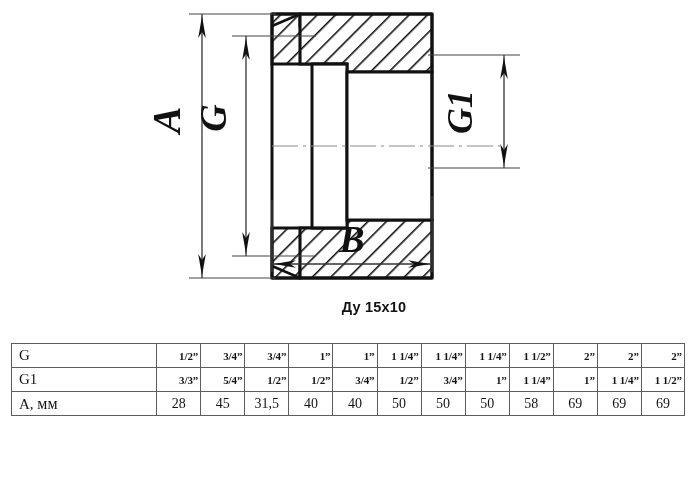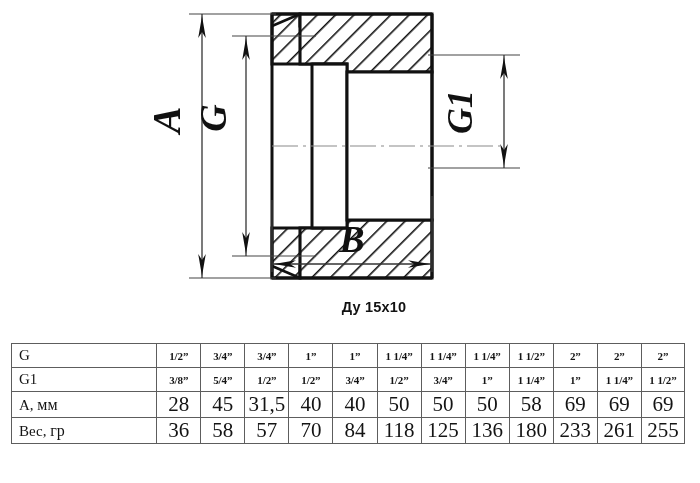--- a/index.html
+++ b/index.html
@@ -78,30 +78,30 @@
     text-align: left;
     padding-left: 7px;
     font-size: 15px;
     font-family: "Liberation Serif", serif;
   }
   table#spec-table td.rowhead .unit {
     font-size: 16px;
   }
   
   table#spec-table td.thread {
-    text-align: center;
+    text-align: right;
     font-size: 11px;
     font-weight: bold;
     font-family: "Liberation Serif", serif;
     letter-spacing: -0.1px;
   }
   
   table#spec-table td.num {
     text-align: center;
-    font-size: 21px;
+    font-size: 14px;
     font-family: "Liberation Serif", serif;
   }
 </style>
 </head>
 <body>
 
 <div id="page">
 
   <div id="drawing-area">
     <svg id="drawing-svg" width="700" height="300" viewBox="0 0 700 300">
@@ -210,21 +210,21 @@
             <td class="thread">1 1/4”</td>
             <td class="thread">1 1/4”</td>
             <td class="thread">1 1/4”</td>
             <td class="thread">1 1/2”</td>
             <td class="thread">2”</td>
             <td class="thread">2”</td>
             <td class="thread">2”</td>
           </tr>
           <tr>
             <td class="rowhead">G1</td>
-            <td class="thread">3/8”</td>
+            <td class="thread">3/3”</td>
             <td class="thread">5/4”</td>
             <td class="thread">1/2”</td>
             <td class="thread">1/2”</td>
             <td class="thread">3/4”</td>
             <td class="thread">1/2”</td>
             <td class="thread">3/4”</td>
             <td class="thread">1”</td>
             <td class="thread">1 1/4”</td>
             <td class="thread">1”</td>
             <td class="thread">1 1/4”</td>
@@ -238,32 +238,17 @@
             <td class="num">40</td>
             <td class="num">40</td>
             <td class="num">50</td>
             <td class="num">50</td>
             <td class="num">50</td>
             <td class="num">58</td>
             <td class="num">69</td>
             <td class="num">69</td>
             <td class="num">69</td>
           </tr>
-          <tr>
-            <td class="rowhead">Вес, <span class="unit">гр</span></td>
-            <td class="num">36</td>
-            <td class="num">58</td>
-            <td class="num">57</td>
-            <td class="num">70</td>
-            <td class="num">84</td>
-            <td class="num">118</td>
-            <td class="num">125</td>
-            <td class="num">136</td>
-            <td class="num">180</td>
-            <td class="num">233</td>
-            <td class="num">261</td>
-            <td class="num">255</td>
-          </tr>
         </tbody>
     </table>
   </div>
 
 </div>
 
 </body></html>

